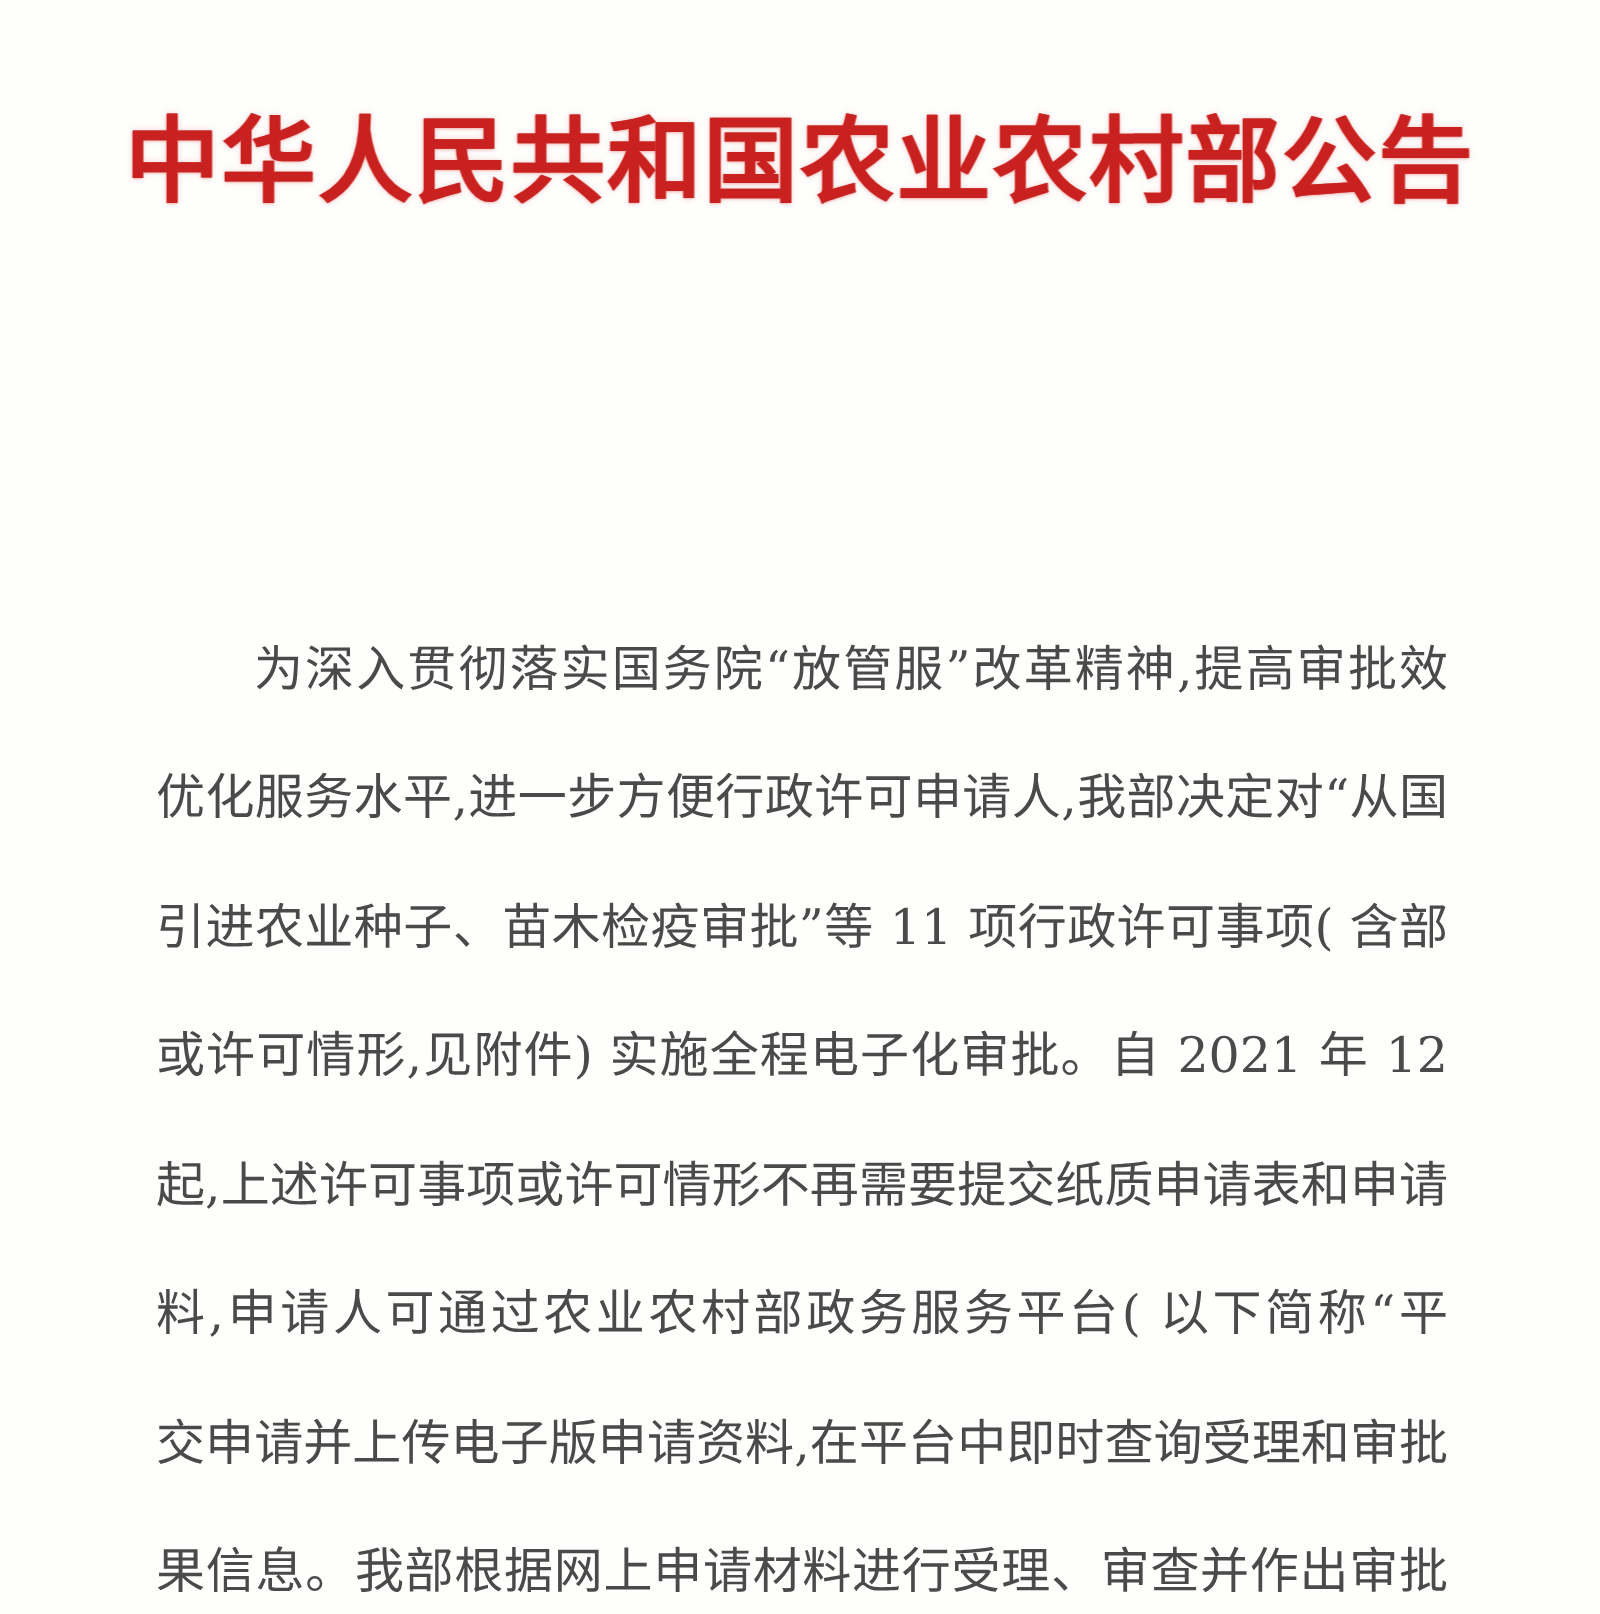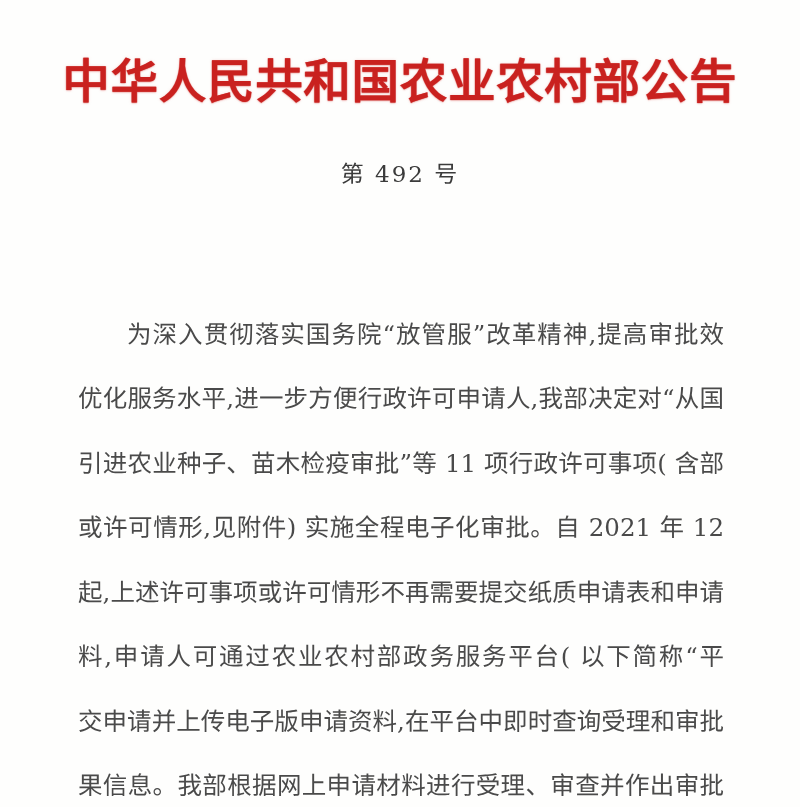--- a/index.html
+++ b/index.html
@@ -94,21 +94,20 @@
     text-align-last: justify;
   }
 </style>
 </head>
 <body>
 
 <div class="page">
 
   <h1 class="doc-title">中华人民共和国农业农村部公告</h1>
 
-  <div class="doc-number">第 492 号</div>
 
   <div class="body-block">
     <p class="body-line justify indent">为深入贯彻落实国务院“放管服”改革精神,提高审批效率、</p>
     <p class="body-line justify">优化服务水平,进一步方便行政许可申请人,我部决定对“从国外</p>
     <p class="body-line justify">引进农业种子、苗木检疫审批”等 11 项行政许可事项( 含部分子项</p>
     <p class="body-line justify">或许可情形,见附件) 实施全程电子化审批。自 2021 年 12 月 1 日</p>
     <p class="body-line justify">起,上述许可事项或许可情形不再需要提交纸质申请表和申请资</p>
     <p class="body-line justify">料,申请人可通过农业农村部政务服务平台( 以下简称“平台”) 提</p>
     <p class="body-line justify">交申请并上传电子版申请资料,在平台中即时查询受理和审批结</p>
     <p class="body-line justify">果信息。我部根据网上申请材料进行受理、审查并作出审批决定,</p>

